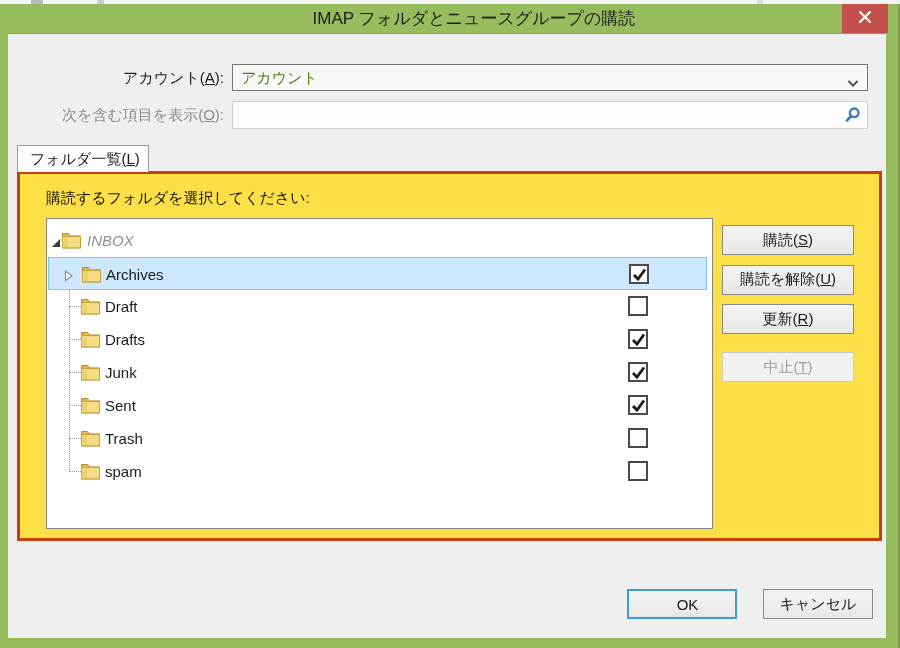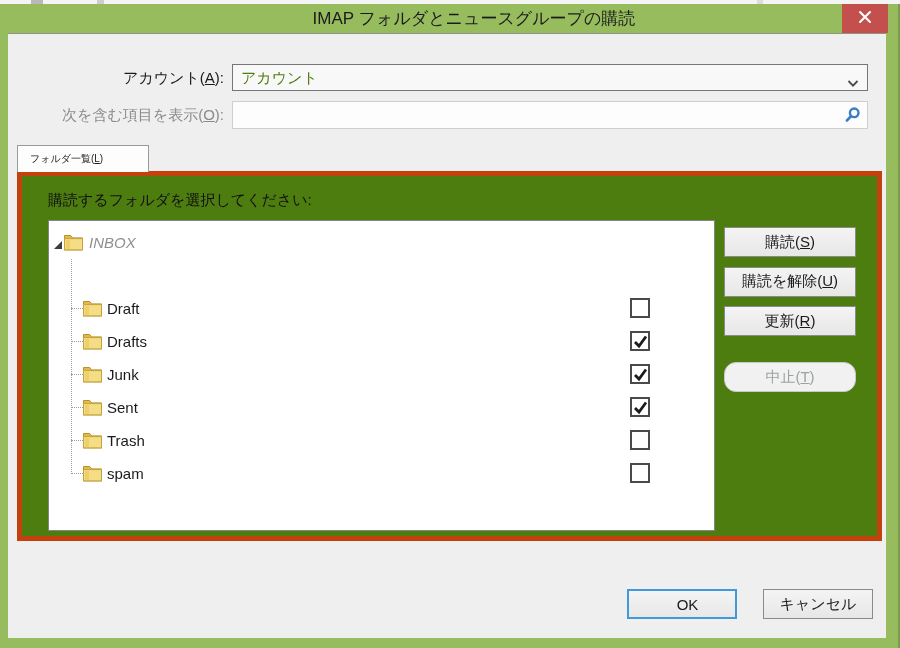--- a/index.html
+++ b/index.html
@@ -33,24 +33,24 @@
            border:1px solid #767676; font-size:15px; color:#4d7c0f; }
   .combo .val { position:absolute; left:8px; top:0; line-height:25px; }
   .combo .chev { position:absolute; right:8px; top:9px; }
   .search-wrap { position:absolute; left:224px; top:67px; width:636px; height:28px; }
   .search-wrap input { width:100%; height:100%; border:1px solid #cfcfcf; background:#fdfdfd;
                        font:15px "Liberation Sans","DejaVu Sans",sans-serif; padding:0 30px 0 8px; color:#333; }
   .search-wrap .mag { position:absolute; right:7px; top:5px; }
 
   
   .tab { position:absolute; left:9px; top:111px; width:132px; height:27px; background:#fdfdfd;
-         border:1px solid #9a9a9a; border-bottom:none; font-size:10px; color:#1a1a1a;
+         border:1px solid #9a9a9a; border-bottom:none; font-size:15px; color:#1a1a1a;
          line-height:26px; padding-left:12px; z-index:2; }
   .tabpanel { position:absolute; left:9px; top:137px; width:865px; height:370px;
-              background:#4d7c0f; border:5px solid #c2410c; z-index:1; }
+              background:#fde047; border:3px solid #c2410c; z-index:1; }
   .prompt { position:absolute; left:26px; top:15px; font-size:15px; color:#111; }
 
   .listbox { position:absolute; left:26px; top:44px; width:667px; height:311px;
              background:#fff; border:1px solid #858585; overflow:hidden; }
   .vline { position:absolute; left:22px; top:38px; height:215px; width:0;
            border-left:1px dotted #9b9b9b; }
   .trow { position:absolute; left:1px; width:659px; height:33px; font-size:15px; color:#1a1a1a; }
   .trow.selected { background:#cde8ff; border:1px solid #7fc1ff; }
   .trow .exp { position:absolute; top:10px; }
   .trow .ficon { position:absolute; top:6px; }
@@ -135,20 +135,41 @@
     <span class="ficon">
       <svg width="22" height="20" viewBox="0 0 22 20">
         <path d="M1.5 3.5 h6.2 l2 2.4 h9.8 v12 h-18 z" fill="#e4b84d" stroke="#b5922f" stroke-width="1"></path>
         <rect x="1.5" y="6.6" width="18" height="11.3" fill="#f4dd85" stroke="#c4a23c" stroke-width="1"></rect>
         <rect x="3" y="8" width="4" height="9" fill="#eecf6a"></rect>
       </svg>
     </span>
     <span class="tlabel">INBOX</span>
 
   </div>
+            <div class="trow lvl1 selected" style="top: 38px;">
+
+    <span class="exp collapsed">
+      <svg width="10" height="12" viewBox="0 0 10 12">
+                  <polygon points="1.5,1 8,5.8 1.5,10.6" fill="#ffffff" stroke="#8f8f8f" stroke-width="1.2"></polygon>
+                </svg>
+    </span>
+    <span class="ficon">
+      <svg width="22" height="20" viewBox="0 0 22 20">
+        <path d="M1.5 3.5 h6.2 l2 2.4 h9.8 v12 h-18 z" fill="#e4b84d" stroke="#b5922f" stroke-width="1"></path>
+        <rect x="1.5" y="6.6" width="18" height="11.3" fill="#f4dd85" stroke="#c4a23c" stroke-width="1"></rect>
+        <rect x="3" y="8" width="4" height="9" fill="#eecf6a"></rect>
+      </svg>
+    </span>
+    <span class="tlabel">Archives</span>
+    <span class="cbox">
+      <svg class="chk" width="15" height="15" viewBox="0 0 15 15">
+                  <polyline points="2,8 6,12 13,2.5" fill="none" stroke="#1c1c1c" stroke-width="2.8"></polyline>
+                </svg>
+    </span>
+  </div>
             <div class="trow lvl1" style="top: 71px; padding-left: 37px;">
     <span class="stub"></span>
 
     <span class="ficon">
       <svg width="22" height="20" viewBox="0 0 22 20">
         <path d="M1.5 3.5 h6.2 l2 2.4 h9.8 v12 h-18 z" fill="#e4b84d" stroke="#b5922f" stroke-width="1"></path>
         <rect x="1.5" y="6.6" width="18" height="11.3" fill="#f4dd85" stroke="#c4a23c" stroke-width="1"></rect>
         <rect x="3" y="8" width="4" height="9" fill="#eecf6a"></rect>
       </svg>
     </span>
@@ -236,21 +257,21 @@
     <span class="tlabel">spam</span>
     <span class="cbox">
       
     </span>
   </div>
           </div>
         <div class="side-col" id="side-col">
             <button class="btn" style="top: 51px;"><span class="pre">購読(</span><span class="acc">S</span><span class="post">)</span></button>
             <button class="btn" style="top: 90.6px;"><span class="pre">購読を解除(</span><span class="acc">U</span><span class="post">)</span></button>
             <button class="btn" style="top: 130.2px;"><span class="pre">更新(</span><span class="acc">R</span><span class="post">)</span></button>
-            <button class="btn disabled" disabled="" style="top: 186px; border-radius: 12px;"><span class="pre">中止(</span><span class="acc">T</span><span class="post">)</span></button>
+            <button class="btn disabled" disabled="" style="top: 178px;"><span class="pre">中止(</span><span class="acc">T</span><span class="post">)</span></button>
           </div>
       </div>
 
       <button class="btn primary footer-btn" style="left:619px">OK</button>
       <button class="btn footer-btn" style="left:755px">キャンセル</button>
 
     </div>
   </div>
 </div>
 

